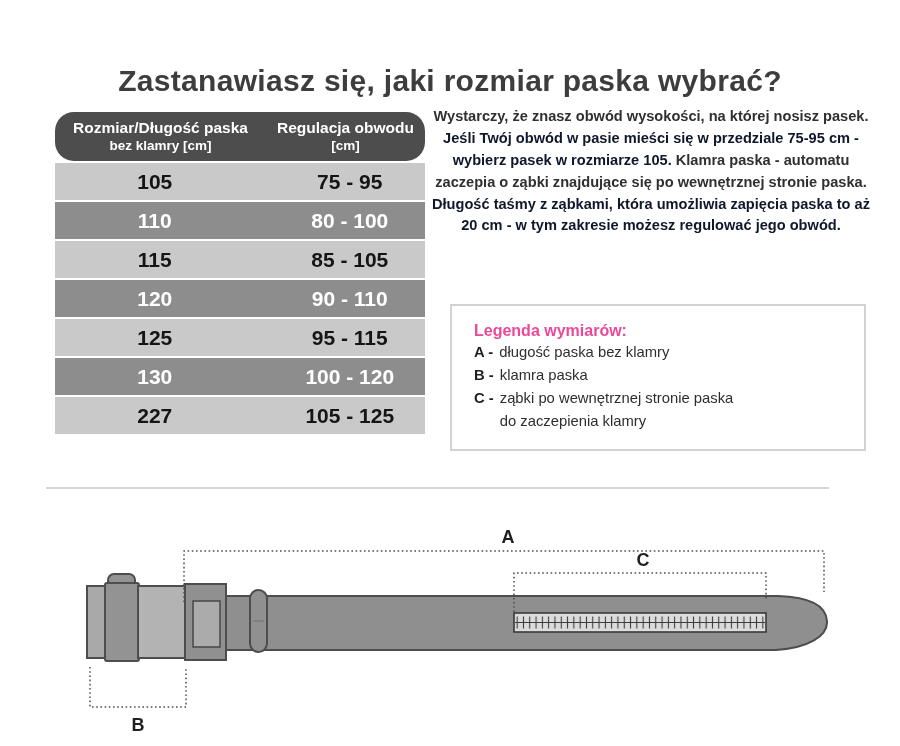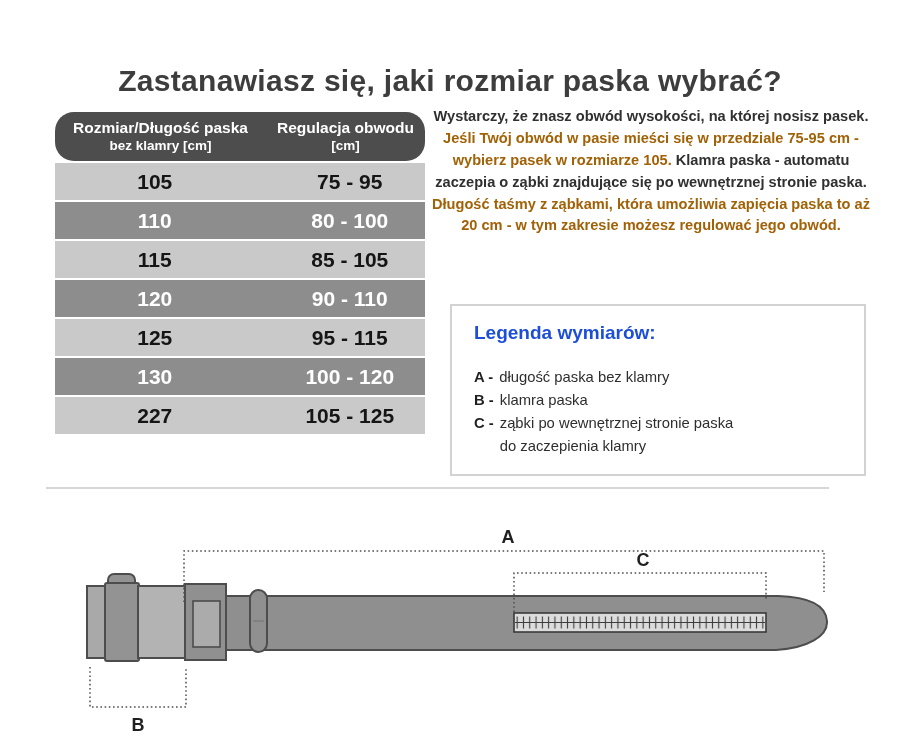--- a/index.html
+++ b/index.html
@@ -55,34 +55,34 @@
   
   #description {
     position: absolute;
     left: 430px; top: 106px; width: 442px;
     text-align: center;
     font-size: 14.6px;
     font-weight: 700;
     line-height: 1.5;
   }
   .seg-dark { color: var(--body_text, #303030); }
-  .seg-mid  { color: #a16207; margin-top: 48px; }
+  .seg-mid  { color: #0f172a; margin-top: 48px; }
   
   #legend {
     position: absolute;
     left: 450px; top: 304px; width: 416px; min-height: 134px;
     background: #fff;
     border: 2px solid var(--legend_border, #d2d2d2);
     padding: 16px 16px 16px 22px;
   }
   #legend-title {
-    font-size: 19px;
-    font-weight: 700;
-    color: #1d4ed8;
-    margin-bottom: 22px;
+    font-size: 16px;
+    font-weight: 700;
+    color: #ec4899;
+    margin-bottom: 1px;
   }
   .legend-item {
     display: flex;
     font-size: 14.8px;
     line-height: 1.55;
     color: #2e2e2e;
   }
   .legend-item .ll { font-weight: 700; margin-right: 6px; white-space: nowrap; color: #1f1f1f; }
   .legend-item .l2:empty { display: none; }
   

